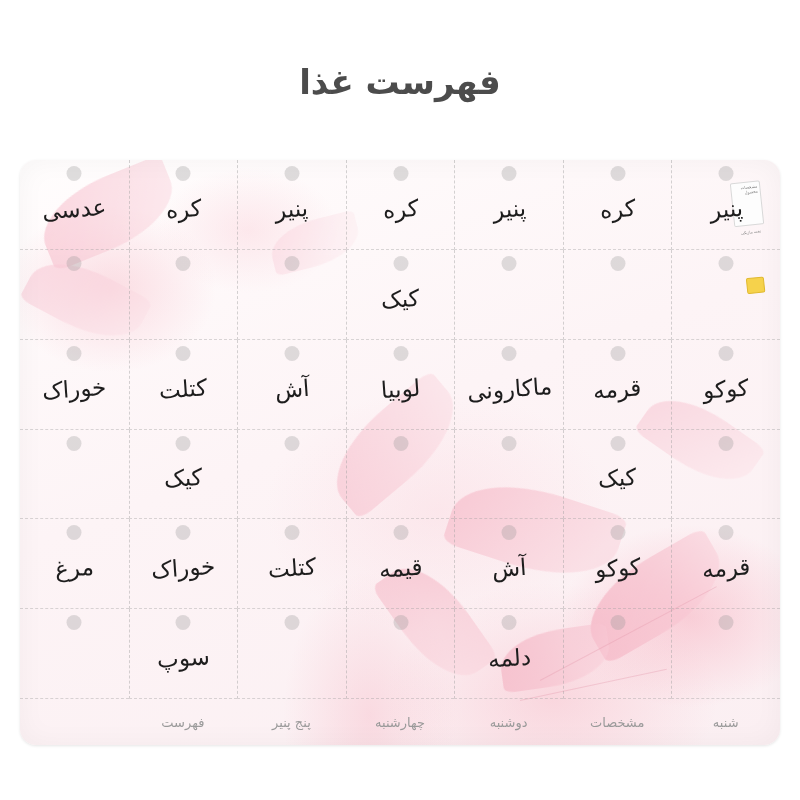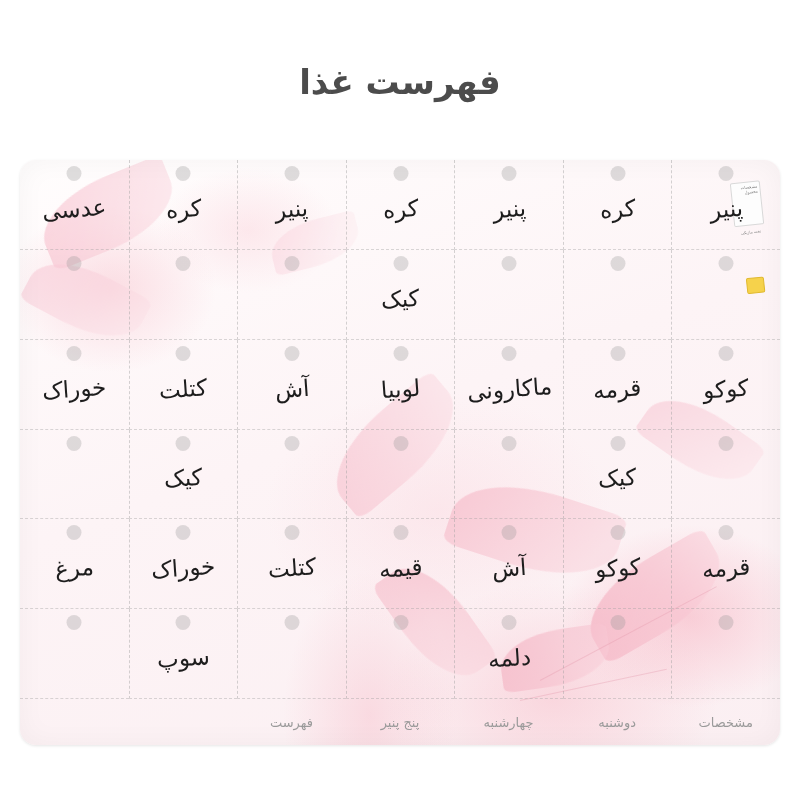--- a/index.html
+++ b/index.html
@@ -370,20 +370,23 @@
       <div class="cell">
           <span class="dot"></span>
           <span class="cell-text">سوپ</span>
         </div>
       <div class="cell">
           <span class="dot"></span>
           <span class="cell-text"></span>
         </div>
 
       <div class="daycell">
+          <span class="day-label">شنبه</span>
+        </div>
+      <div class="daycell">
           <span class="day-label">مشخصات</span>
         </div>
       <div class="daycell">
           <span class="day-label">دوشنبه</span>
         </div>
       <div class="daycell">
           <span class="day-label">چهارشنبه</span>
         </div>
       <div class="daycell">
           <span class="day-label">پنج پنیر</span>

